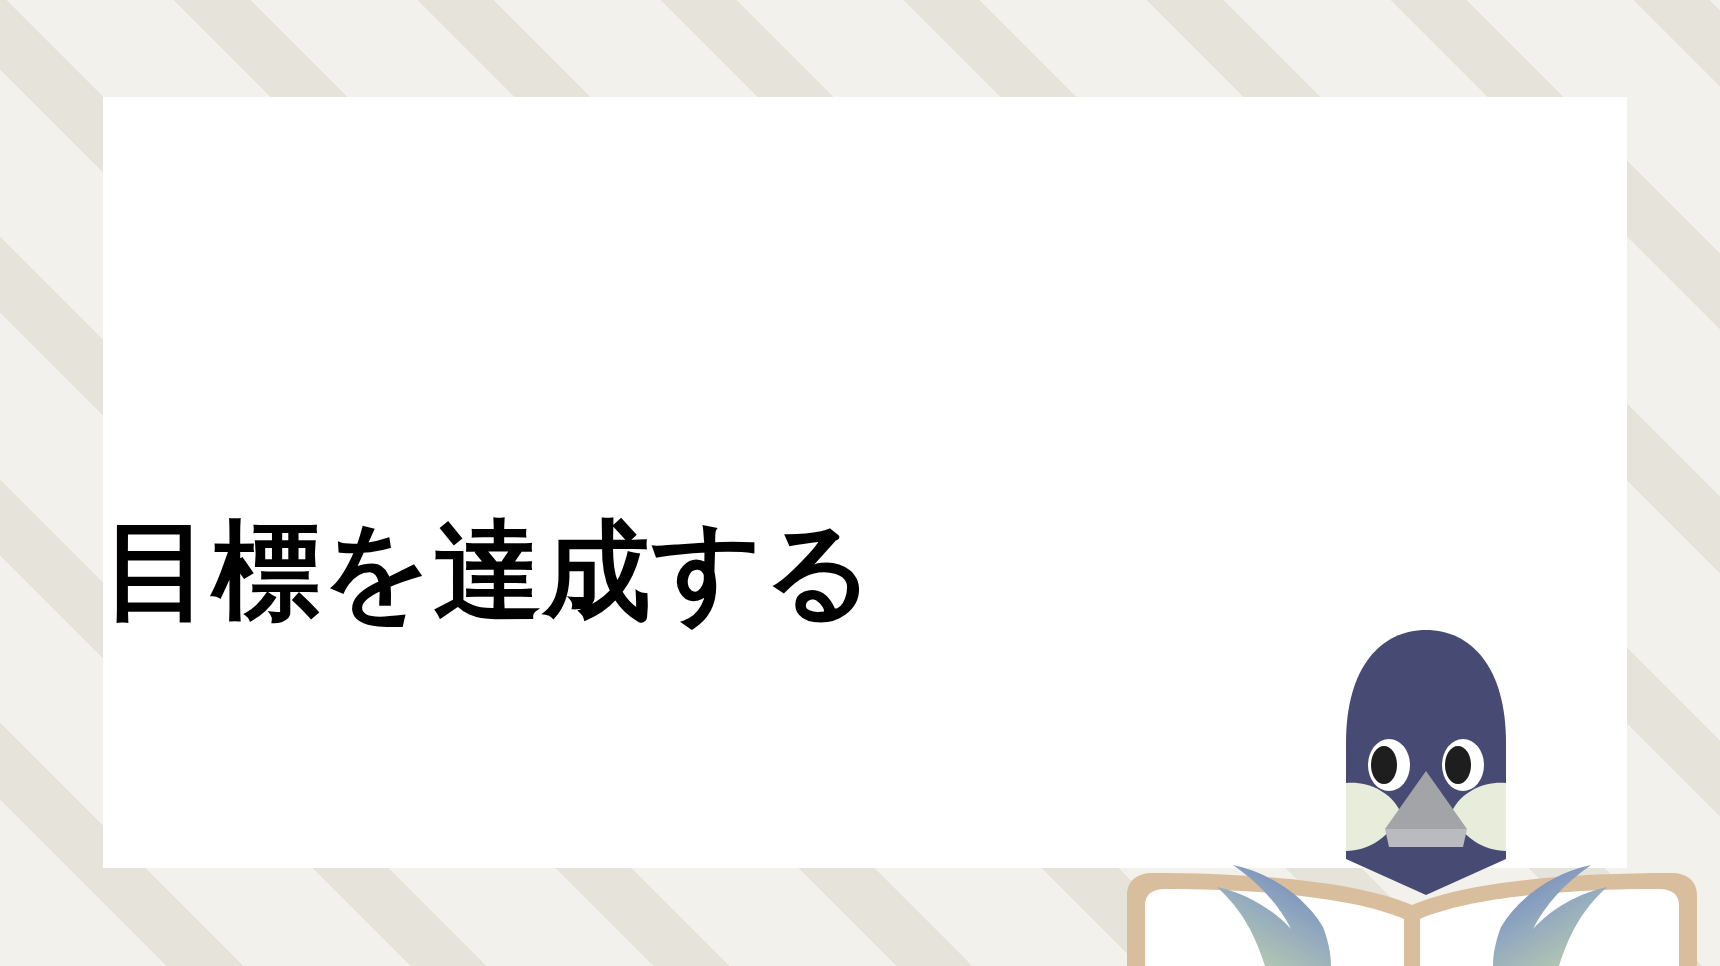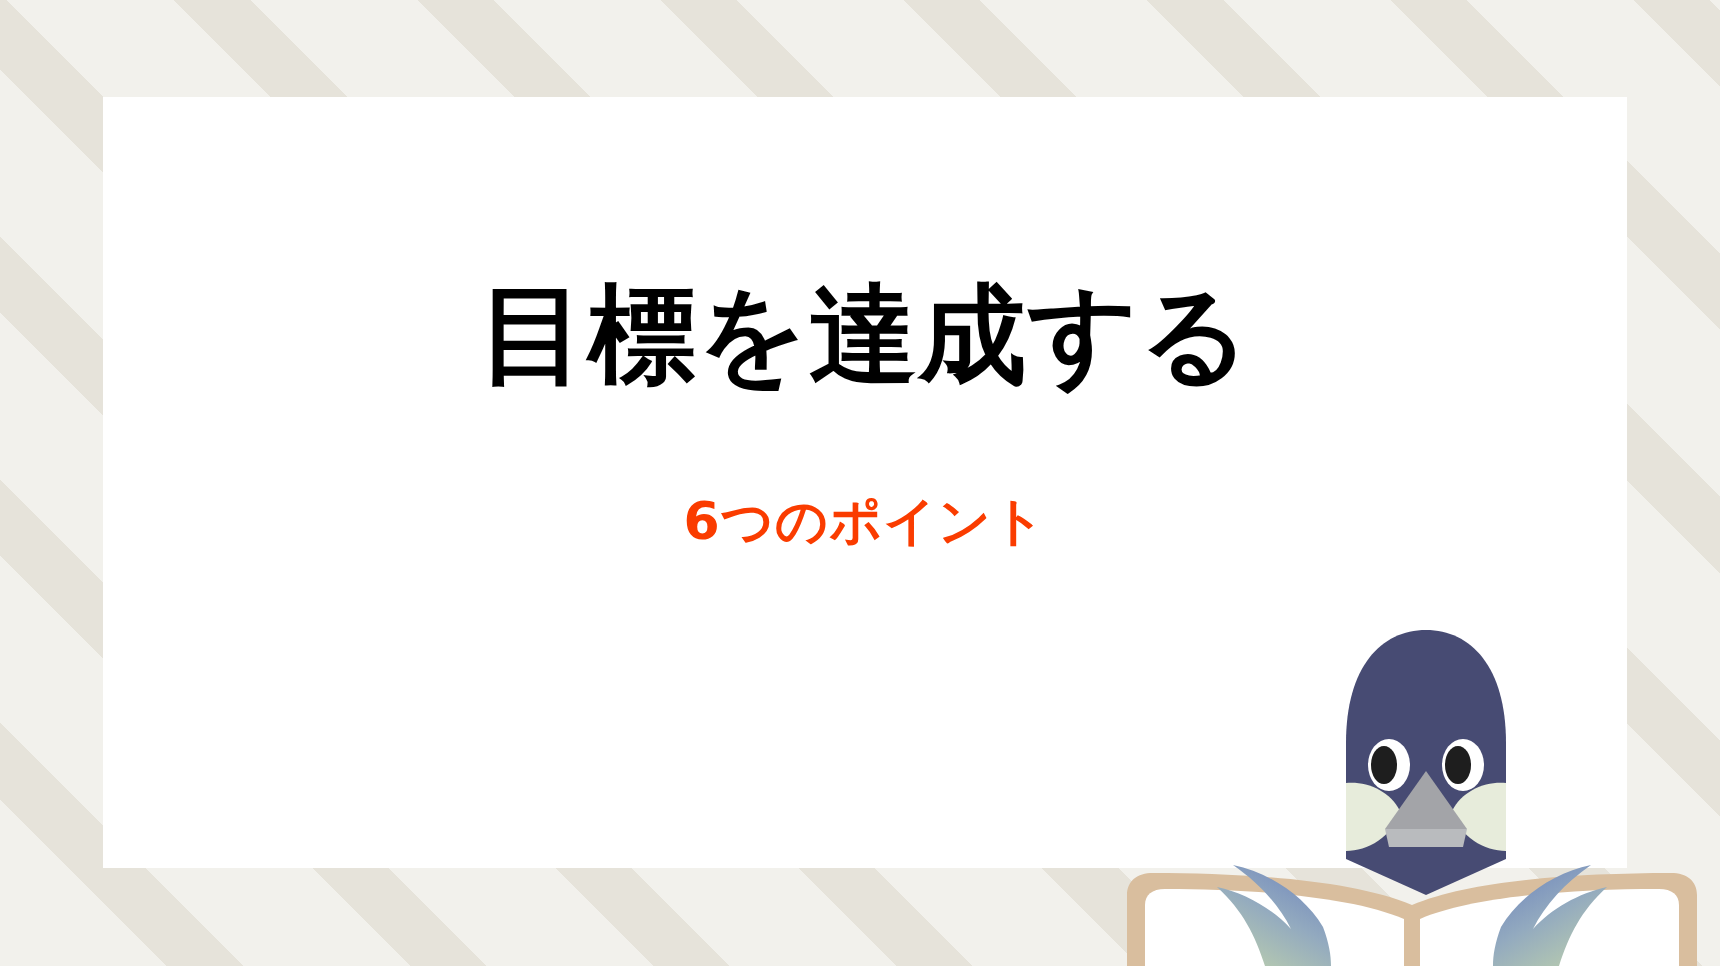--- a/index.html
+++ b/index.html
@@ -44,21 +44,21 @@
     background: #ffffff;
   }
 
   #text-block {
     position: absolute;
     left: 0;
     top: 0;
     width: 1524px;
     height: 771px;
     display: flex;
-    flex-direction: column;
+    flex-direction: row;
     align-items: center;
     justify-content: flex-start;
   }
 
   #title {
     margin-top: 178px;
     font-size: 108px;
     line-height: 1.12;
     font-weight: 700;
     color: #000000;
@@ -97,21 +97,20 @@
 <body>
 
 <div id="slide">
 
   <div id="stripes"></div>
 
   <div id="card">
 
     <div id="text-block">
       <div id="title">目標を達成する</div>
-      <div id="subtitle">6つのポイント</div>
     </div>
 
   </div>
 
   <div id="bird-illustration">
     <svg viewBox="0 0 615 391" xmlns="http://www.w3.org/2000/svg" aria-hidden="true">
       <defs>
         <linearGradient id="wingGradL" x1="0.75" y1="0" x2="0.1" y2="1">
           <stop offset="0%" stop-color="#7188bd"></stop>
           <stop offset="45%" stop-color="#93aabf"></stop>

